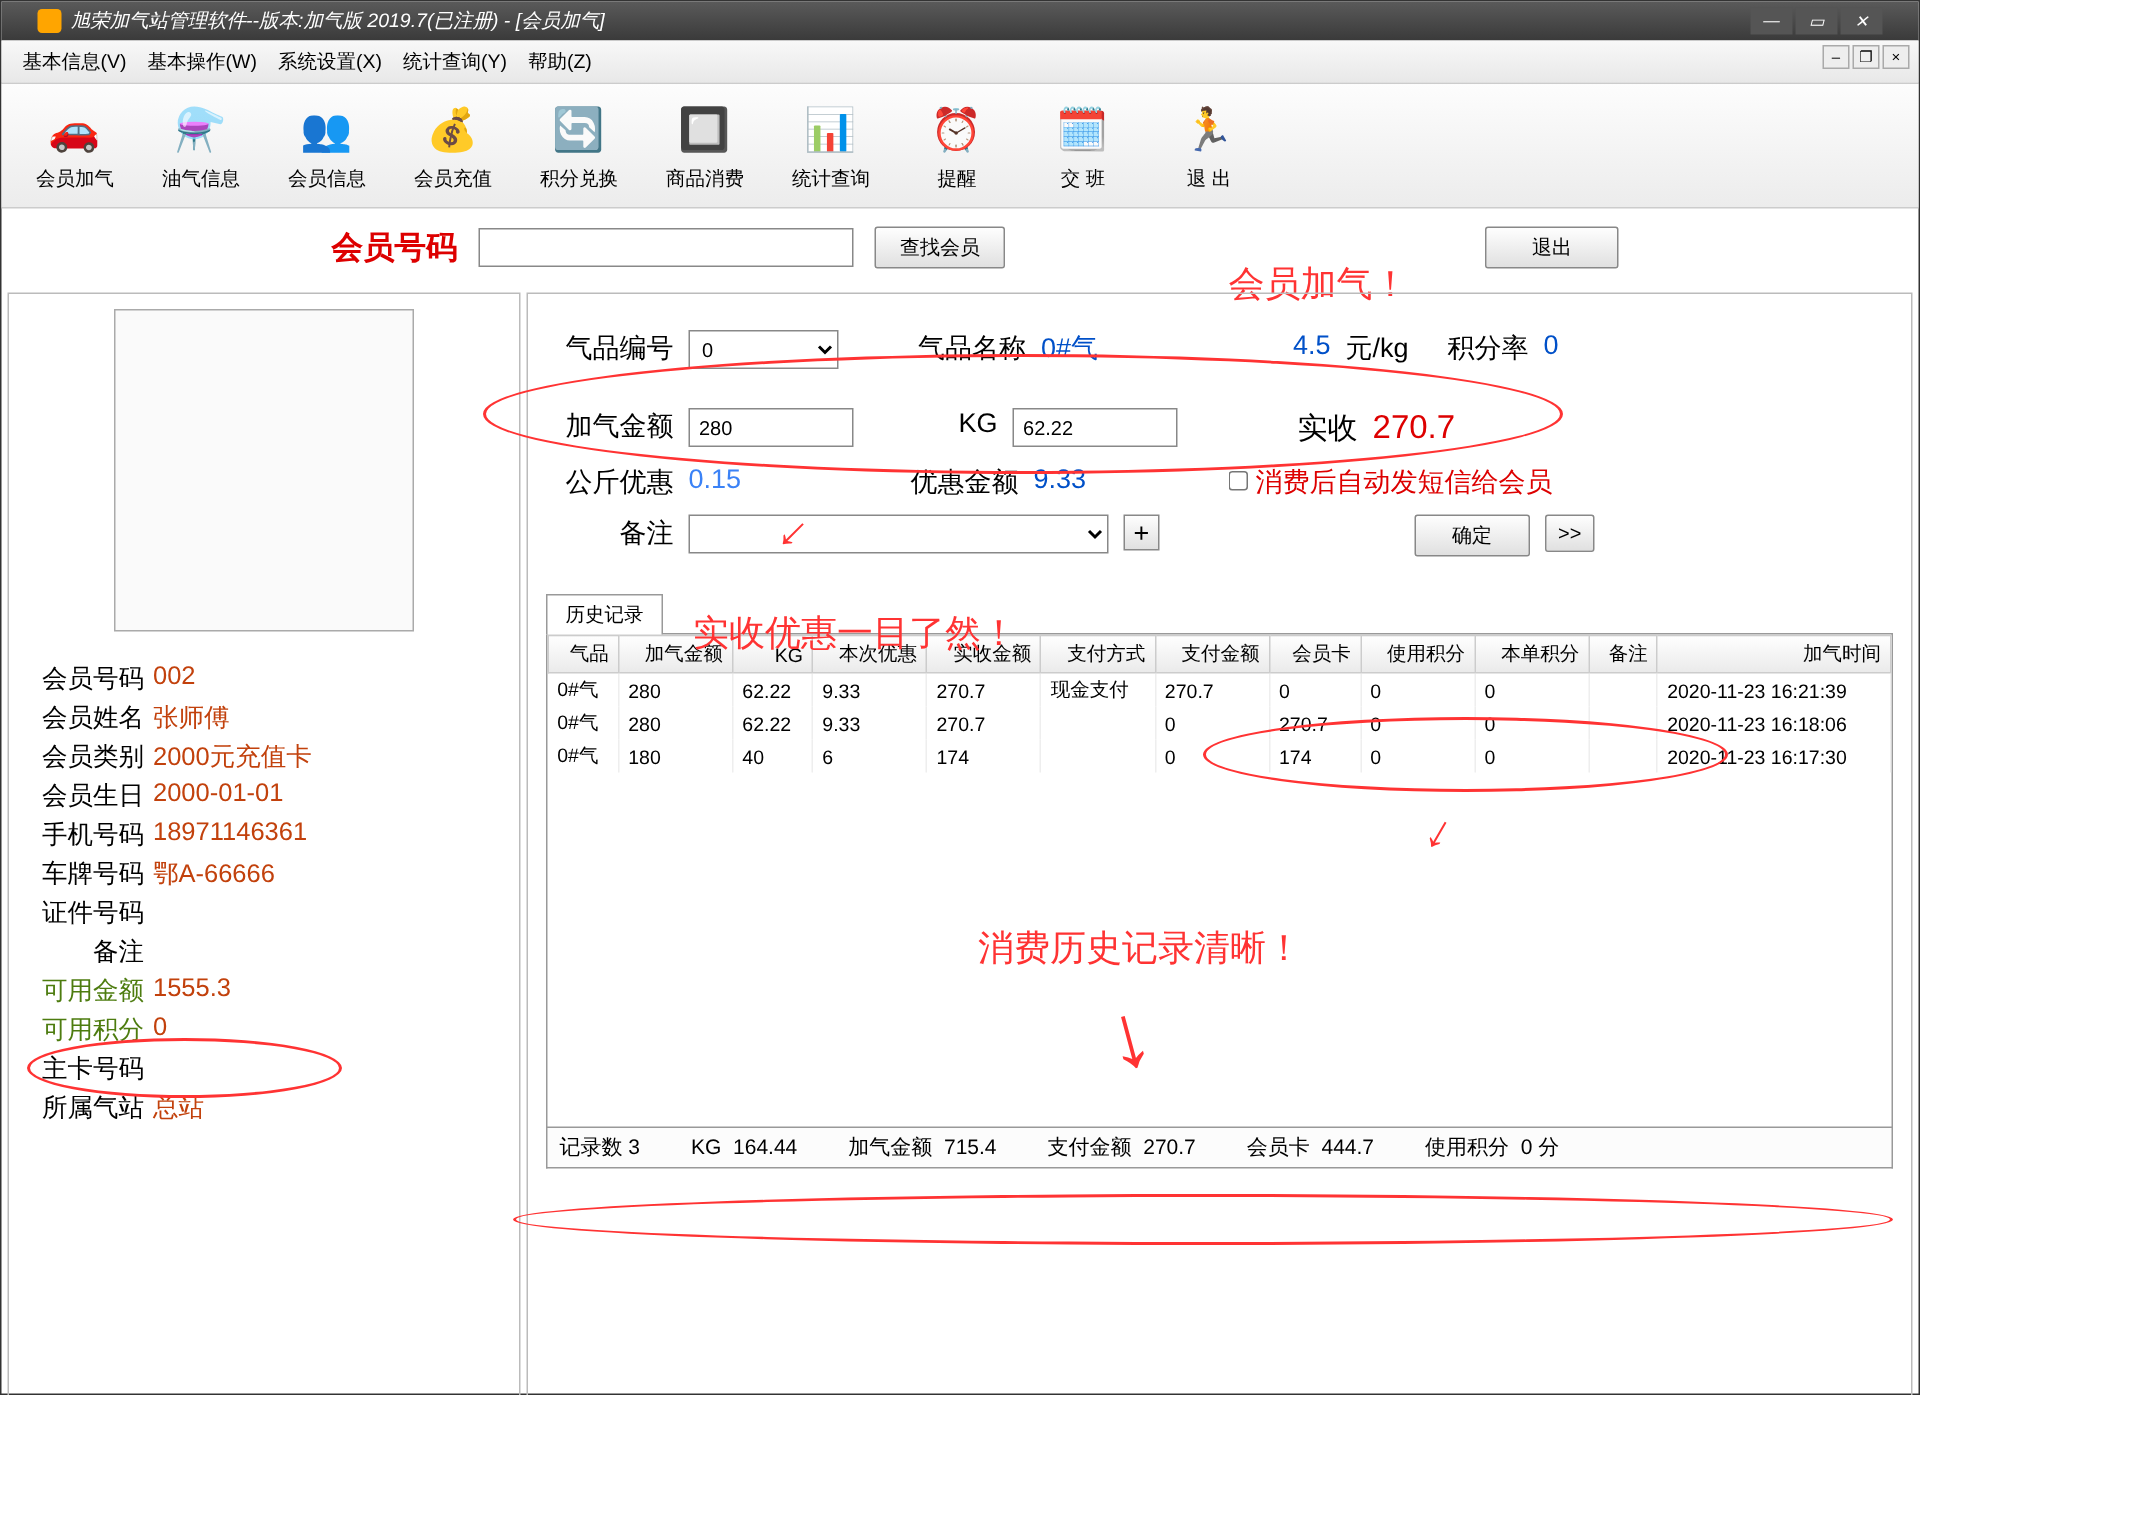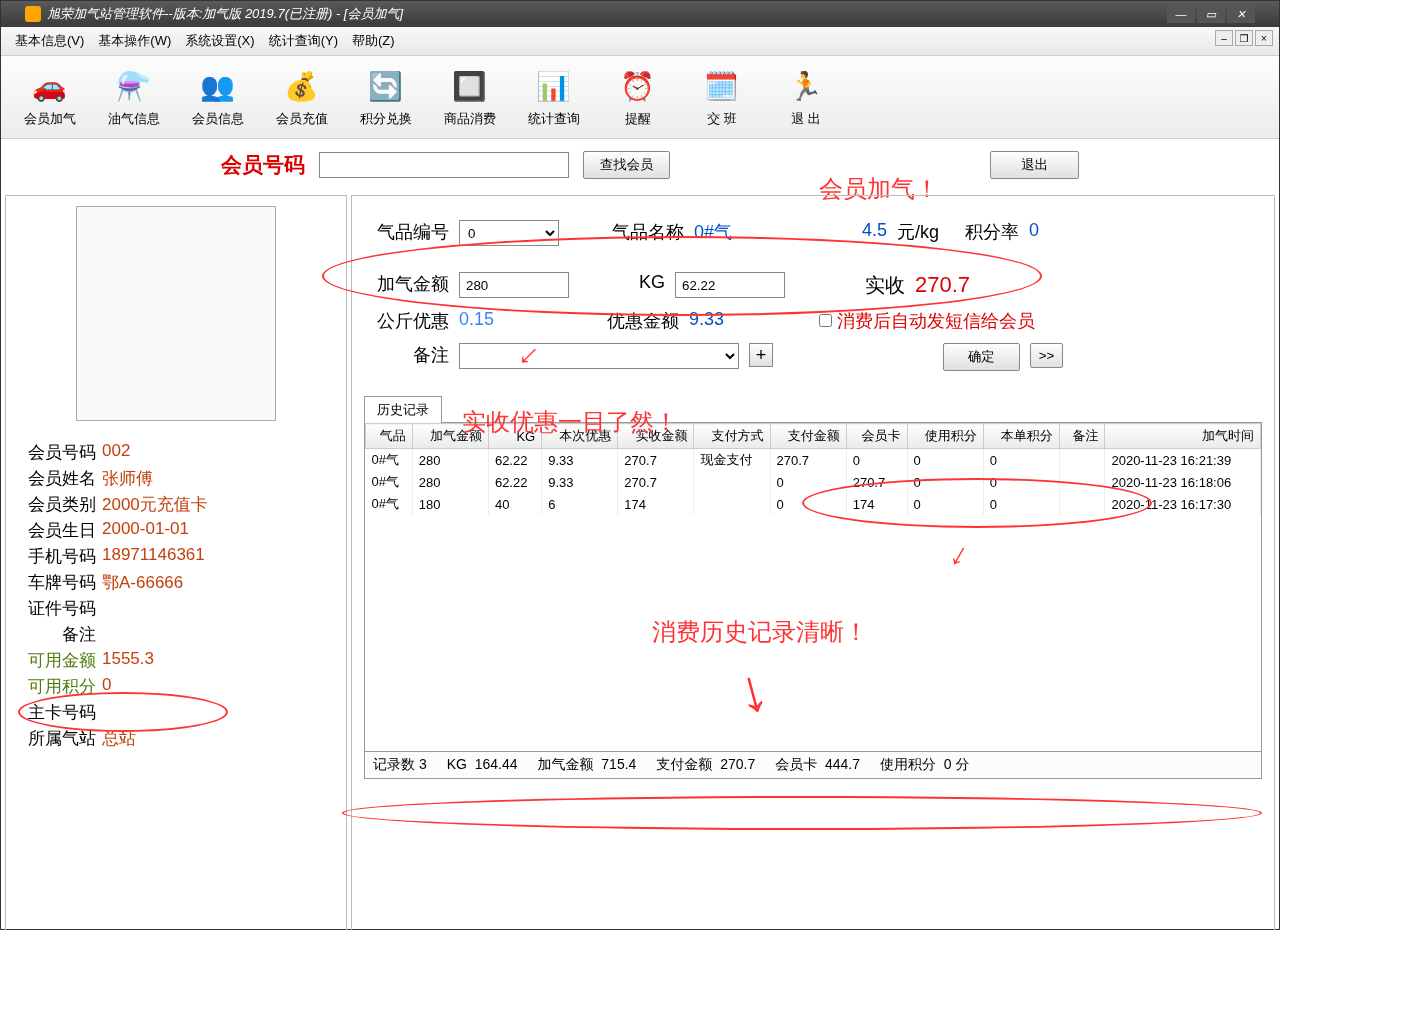--- a/index.html
+++ b/index.html
@@ -32,21 +32,21 @@
 .form-row { display: flex; align-items: flex-start; margin: 10px 0; gap: 10px; font-size: 18px; }
 .form-lbl { width: 85px; text-align: right; }
 .annot { color: #f33; font-size: 24px; position: absolute; pointer-events: none; }
 .ellipse { border: 2px solid #f33; border-radius: 50%; position: absolute; pointer-events: none; }
 .arrow { position: absolute; color: #f33; font-size: 32px; pointer-events: none; }
 .tabhdr { display: inline-block; background: #fff; border: 1px solid #999; border-bottom: none; padding: 4px 12px; position: relative; top: 1px; }
 .grid { border: 1px solid #999; background: #fff; height: 330px; overflow: auto; }
 .grid table { width: 100%; border-collapse: collapse; font-size: 13px; }
 .grid th { background: linear-gradient(#fefefe, #eaeaea); border: 1px solid #ccc; padding: 3px 6px; font-weight: normal; text-align: right; white-space: nowrap; }
 .grid td { border-right: 1px solid #eee; padding: 2px 6px; white-space: nowrap; }
-.summary { border: 1px solid #999; border-top: none; padding: 4px 8px; display: flex; gap: 20px; font-size: 14px; background: #fcfcfc; }
+.summary { border: 1px solid #999; border-top: none; padding: 4px 8px; display: flex; gap: 34px; font-size: 14px; background: #fcfcfc; }
 .statusbar { background: linear-gradient(#f8f8f8, #e8e8e8); border-top: 1px solid #ccc; padding: 3px 8px; display: flex; gap: 18px; font-size: 13px; }
 .stat-sep { border-left: 1px solid #aaa; padding-left: 10px; }
 .combo { border: 1px solid #888; padding: 2px 4px; height: 26px; background: #fff; }
 .sq-btn { width: 24px; height: 24px; border: 1px solid #888; background: linear-gradient(#fefefe,#e0e0e0); display: inline-flex; align-items: center; justify-content: center; cursor: pointer; }
 </style>
 </head>
 <body>
 
 <div class="window">
   <div class="titlebar">

